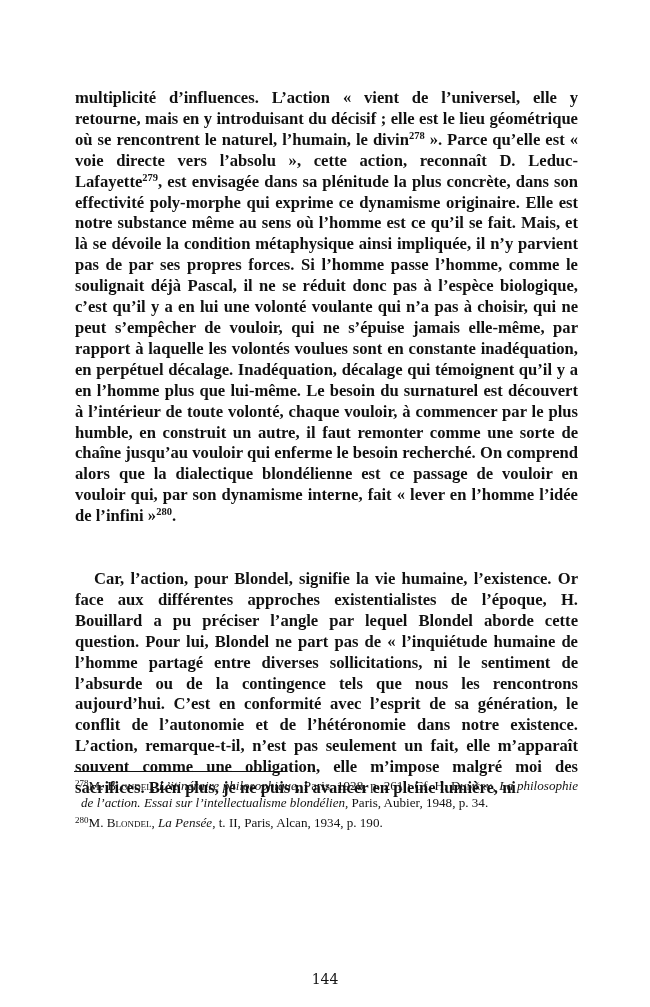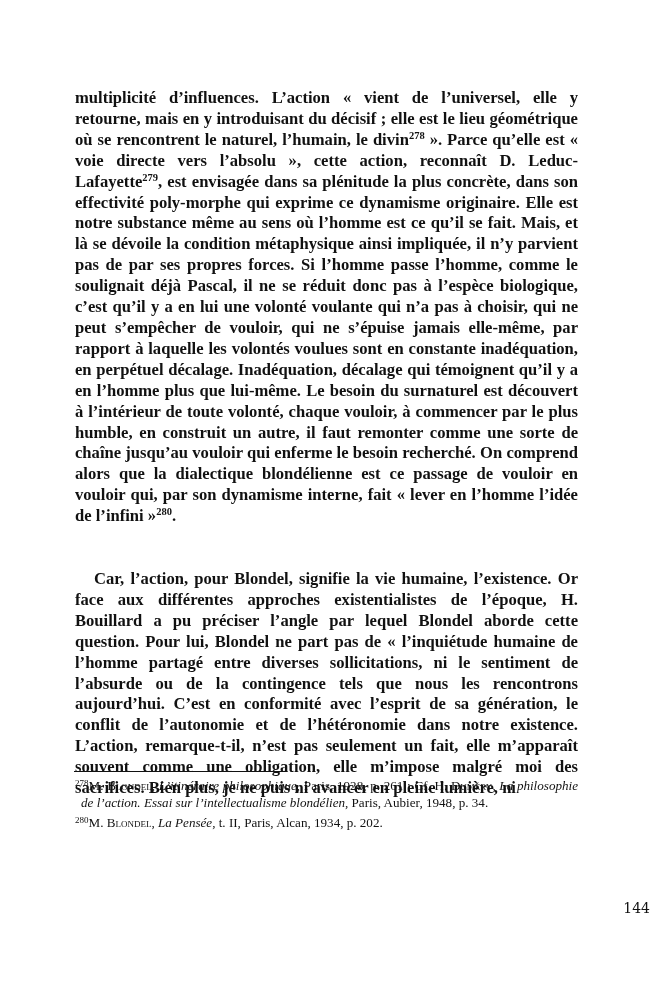--- a/index.html
+++ b/index.html
@@ -74,35 +74,35 @@
   .sc {
     font-variant: small-caps;
   }
   .it {
     font-style: italic;
   }
   .page-number {
     position: absolute;
     left: 0;
     width: 650px;
-    top: 900px;
-    text-align: right;
+    top: 971px;
+    text-align: center;
     font-family: "DejaVu Serif", serif;
     font-size: 14px;
     color: #111111;
   }
 </style>
 </head>
 <body>
 
 <div class="page body-text">
   <p class="p1"><span>multiplicité d’influences. L’action « vient de l’universel, elle y retourne, mais en y introduisant du décisif ; elle est le lieu géométrique où se rencontrent le naturel, l’humain, le divin</span><sup>278</sup><span> ». Parce qu’elle est « voie directe vers l’absolu », cette action, reconnaît D. Leduc-Lafayette</span><sup>279</sup><span>, est envisagée dans sa plénitude la plus concrète, dans son effectivité poly-morphe qui exprime ce dynamisme originaire. Elle est notre substance même au sens où l’homme est ce qu’il se fait. Mais, et là se dévoile la condition métaphysique ainsi impliquée, il n’y parvient pas de par ses propres forces. Si l’homme passe l’homme, comme le soulignait déjà Pascal, il ne se réduit donc pas à l’espèce biologique, c’est qu’il y a en lui une volonté voulante qui n’a pas à choisir, qui ne peut s’empêcher de vouloir, qui ne s’épuise jamais elle-même, par rapport à laquelle les volontés voulues sont en constante inadéquation, en perpétuel décalage. Inadéquation, décalage qui témoignent qu’il y a en l’homme plus que lui-même. Le besoin du surnaturel est découvert à l’intérieur de toute volonté, chaque vouloir, à commencer par le plus humble, en construit un autre, il faut remonter comme une sorte de chaîne jusqu’au vouloir qui enferme le besoin recherché. On comprend alors que la dialectique blondélienne est ce passage de vouloir en vouloir qui, par son dynamisme interne, fait « lever en l’homme l’idée de l’infini »</span><sup>280</sup><span>.</span></p>
   <p class="p2">Car, l’action, pour Blondel, signifie la vie humaine, l’existence. Or face aux différentes approches existentialistes de l’époque, H. Bouillard a pu préciser l’angle par lequel Blondel aborde cette question. Pour lui, Blondel ne part pas de « l’inquiétude humaine de l’homme partagé entre diverses sollicitations, ni le sentiment de l’absurde ou de la contingence tels que nous les rencontrons aujourd’hui. C’est en conformité avec l’esprit de sa génération, le conflit de l’autonomie et de l’hétéronomie dans notre existence. L’action, remarque-t-il, n’est pas seulement un fait, elle m’apparaît souvent comme une obligation, elle m’impose malgré moi des sacrifices. Bien plus, je ne puis ni avancer en pleine lumière, ni</p>
 </div>
 
 <div class="fn-rule"></div>
 
 <div class="footnotes">
   <div class="fn"><span class="fn-num">278</span><span>M. </span><span class="sc">Blondel</span><span>, </span><span class="it">L’itinéraire philosophique,</span><span> Paris, 1928, p. 261 ; Cf. H. </span><span class="sc">Duméry</span><span>, </span><span class="it">La philosophie de l’action. Essai sur l’intellectualisme blondélien</span><span>, Paris, Aubier, 1948, p. 34.</span></div>
-  <div class="fn"><span class="fn-num">280</span><span>M. </span><span class="sc">Blondel</span><span>, </span><span class="it">La Pensée</span><span>, t. II, Paris, Alcan, 1934, p. 202.</span></div>
+  <div class="fn"><span class="fn-num">280</span><span>M. </span><span class="sc">Blondel</span><span>, </span><span class="it">La Pensée</span><span>, t. II, Paris, Alcan, 1934, p. 190.</span></div>
 </div>
 
 <div class="page-number">144</div>
 
 </body></html>

